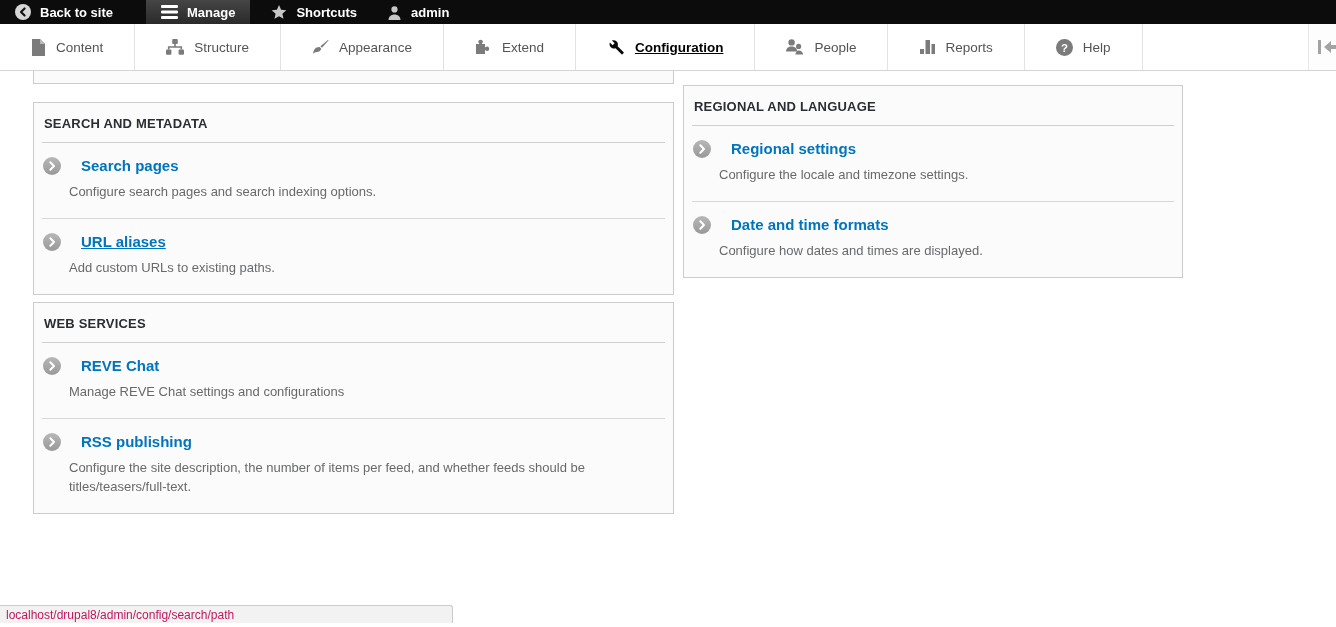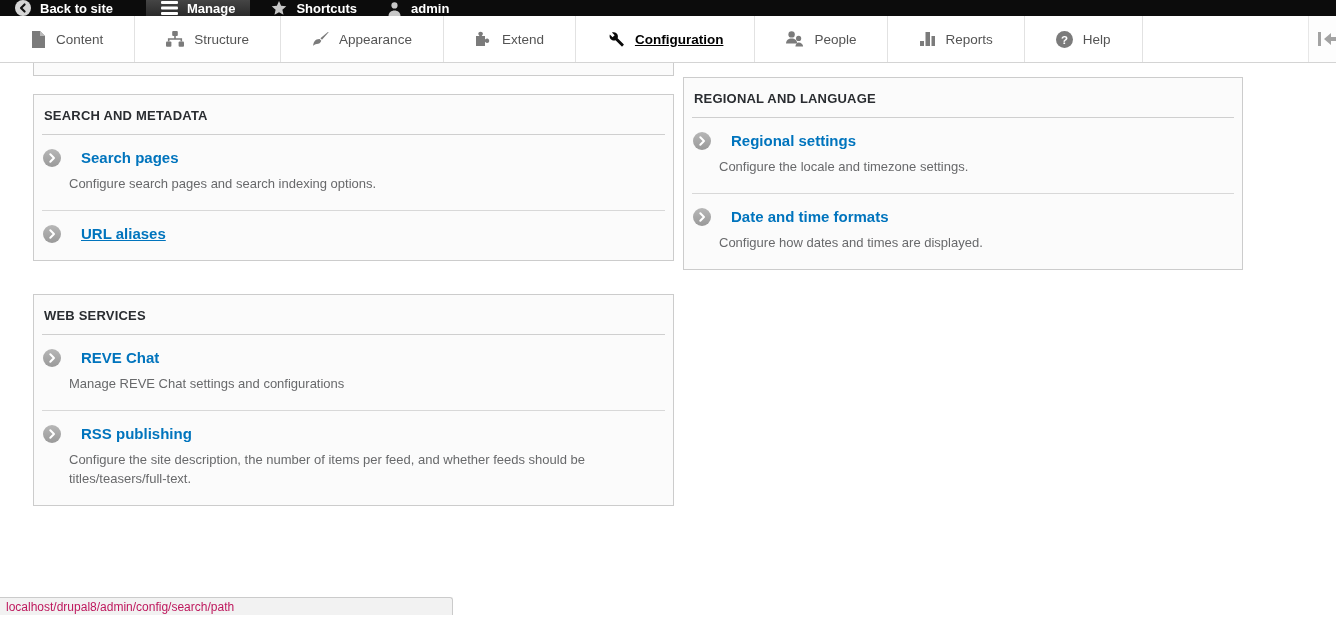--- a/index.html
+++ b/index.html
@@ -1,21 +1,21 @@
 <!DOCTYPE html>
 <html><head>
 <meta charset="utf-8">
 <style>
   * { margin:0; padding:0; box-sizing:border-box; }
   html,body { width:1336px; height:627px; overflow:hidden; background:#fff;
     font-family:"Liberation Sans", sans-serif; }
 
   
   .toolbar {
-    position:relative; height:16px; background:#0c0c0c; color:#fff;
+    position:relative; height:24px; background:#0c0c0c; color:#fff;
     display:flex; align-items:stretch; z-index:5;
   }
   .tb-item {
     display:flex; align-items:center; gap:9px; padding:0 15px;
     font-size:13px; font-weight:bold; color:#fff; cursor:pointer; white-space:nowrap;
   }
   .tb-item.active {
     background:linear-gradient(#454545,#2a2a2a); margin-left:18px;
   }
   .tb-item.shortcuts { margin-left:6px; }
@@ -43,21 +43,21 @@
 
   
   .content { position:relative; height:552px; background:#fff; }
 
   .panel {
     position:absolute; background:#fbfbfb; border:1px solid #ccc;
   }
   .panel.partial { left:33px; top:0; width:641px; height:13px; border-top:none; }
   .panel.search   { left:33px;  top:31px;  width:641px; }
   .panel.web      { left:33px;  top:231px; width:641px; }
-  .panel.regional { left:683px; top:14px;  width:560px; }
+  .panel.regional { left:683px; top:14px;  width:500px; }
 
   .panel-header {
     margin:0 8px; padding:13px 2px 11px; border-bottom:1px solid #cfcfcf;
     font-size:13px; font-weight:bold; color:#2a2d31; letter-spacing:.2px;
   }
   .panel-item { padding:13px 12px 16px 9px; }
   .item-divider { border-top:1px solid #d8d8d8; margin:0 8px; }
   .item-head { display:flex; align-items:center; gap:20px; }
   .item-link {
     font-size:15px; font-weight:bold; color:#0074bd; text-decoration:none;
@@ -232,20 +232,21 @@
     <div class="panel-item">
       <div class="item-head">
         <span class="chev-icon">
           <svg width="18" height="18" viewBox="0 0 18 18">
               <circle cx="9" cy="9" r="9" fill="url(#g1)"></circle>
               <path d="M7.3 5.2 11 9l-3.7 3.8" stroke="#fff" stroke-width="2" fill="none" stroke-linecap="round" stroke-linejoin="round"></path>
             </svg>
         </span>
         <a class="item-link hovered">URL aliases</a>
       </div>
+      <div class="item-desc">Add custom URLs to existing paths.</div>
     </div>
   </div>
 
   <div class="panel web">
     <div class="panel-header">WEB SERVICES</div>
     <div class="panel-item">
       <div class="item-head">
         <span class="chev-icon">
           <svg width="18" height="18" viewBox="0 0 18 18">
               <circle cx="9" cy="9" r="9" fill="url(#g1)"></circle>

